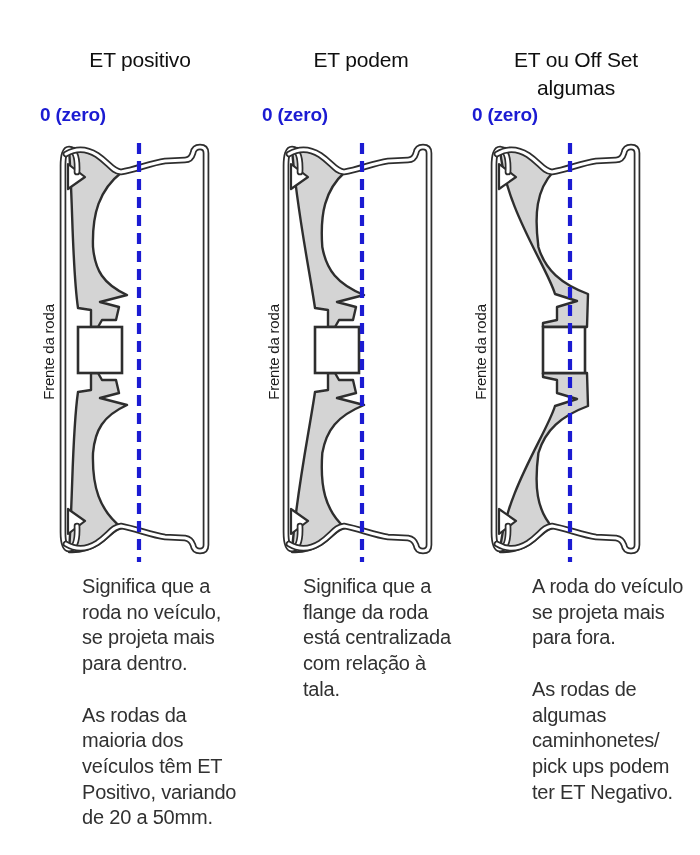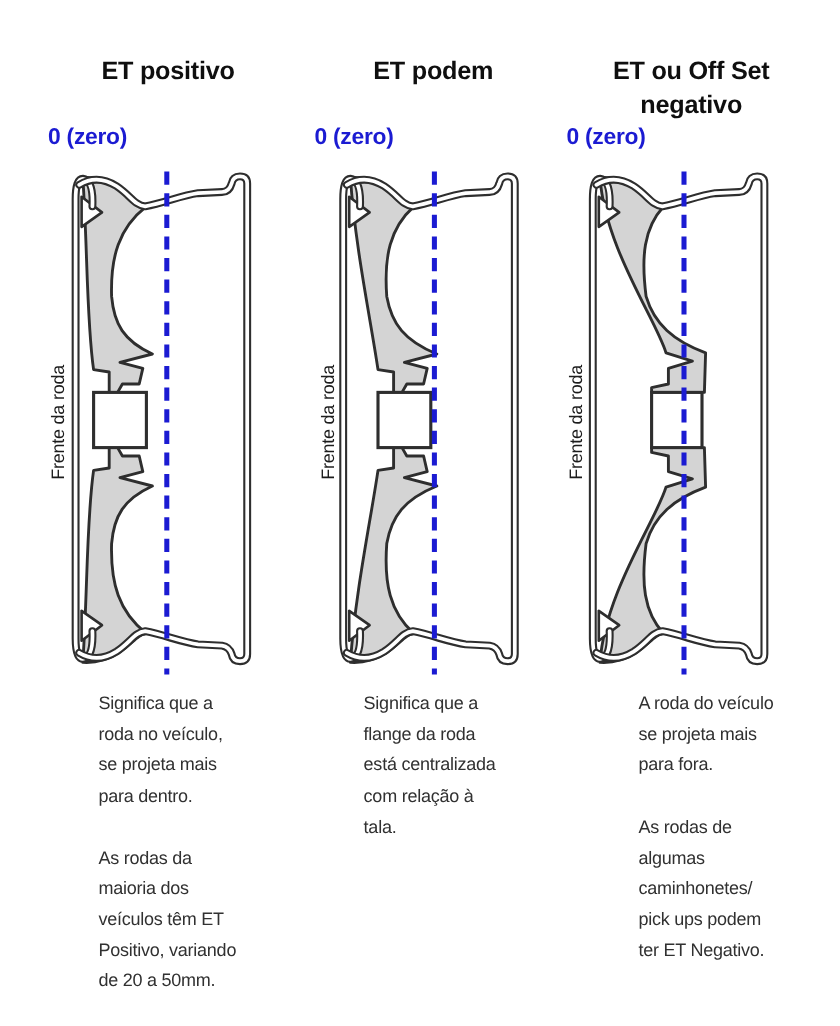--- a/index.html
+++ b/index.html
@@ -2,36 +2,36 @@
 <html><head>
 <meta charset="utf-8">
 <style>
   html,body{margin:0;padding:0;background:#ffffff;}
   body{
     width:700px;height:855px;position:relative;overflow:hidden;
     font-family:"Liberation Sans","DejaVu Sans",sans-serif;
   }
   .col-title{
     position:absolute;top:46px;width:200px;text-align:center;
-    font-size:21px;line-height:28px;font-weight:700;color:#0f0f0f;
+    font-size:21px;line-height:28px;font-weight:400;color:#0f0f0f;
     letter-spacing:-0.2px;white-space:pre-line;
   }
   .zero-label{
     position:absolute;top:104px;width:200px;
     font-size:19px;font-weight:700;letter-spacing:-0.2px;
   }
   .wheel-svg{position:absolute;top:142px;width:160px;height:432px;}
   .front-label{
     position:absolute;width:120px;height:20px;text-align:center;
     font-size:15px;color:#1c1c1c;letter-spacing:-0.2px;
     transform:rotate(-90deg);white-space:nowrap;
   }
   .col-desc{
     position:absolute;top:574px;
-    font-size:15px;line-height:25.7px;color:#313131;
+    font-size:20px;line-height:25.7px;color:#313131;
     letter-spacing:-0.2px;white-space:pre-line;
   }
 </style>
 </head>
 <body>
 
 <div class="col-title" style="left:40px">ET positivo</div>
 <div class="zero-label" style="left: 40px; color: rgb(27, 27, 210);">0 (zero)</div>
 <div class="front-label" style="left:-10px;top:342px">Frente da roda</div>
 <svg class="wheel-svg" style="left:59px" viewBox="0 0 160 432">
@@ -72,21 +72,21 @@
     <path d="M 7 12 Q 22 3 38 13 C 50 21 53 29 62 30 C 78 27 92 21 106 19 L 126 18 Q 132 18 134 11 Q 135 5 141 5 Q 147 5 147 11 L 147 403 Q 147 409 141 409 Q 135 409 134 403 Q 132 397 126 396 L 106 395 C 92 393 78 387 62 384 C 53 385 50 393 38 401 Q 22 411 7 402" fill="none" stroke="#ffffff" stroke-width="3.1" stroke-linecap="round" stroke-linejoin="round"></path>
     <line x1="80" y1="1" x2="80" y2="420" stroke="#1b1bd2" stroke-width="4.2" stroke-dasharray="11 7"></line>
   </svg>
 <div class="col-desc" style="left:303px;width:185px">Significa que a
 flange da roda
 está centralizada
 com relação à
 tala.</div>
 
 <div class="col-title" style="left:476px">ET ou Off Set
-negativo</div>
+algumas</div>
 <div class="zero-label" style="left: 472px; color: rgb(27, 27, 210);">0 (zero)</div>
 <div class="front-label" style="left:422px;top:342px">Frente da roda</div>
 <svg class="wheel-svg" style="left:490px" viewBox="0 0 160 432">
     <path d="M 10 6 Q 26 5 40 14 C 52 22 55 29 63 30 C 46.4 48 44.2 72 48.4 105 C 55.2 128 71.2 142 98 152 L 97 185 L 53 185 L 53 181 L 67 178 L 67 165 L 87 159 L 65 152 C 57 125 14 64 10 6 Z" fill="#d4d4d4" stroke="#2e2e2e" stroke-width="2.4" stroke-linejoin="round"></path>
     <path d="M 10 410 Q 26 411 40 402 C 52 394 55 387 63 386 C 46.4 368 44.2 344 48.4 311 C 55.2 288 71.2 274 98 264 L 97 231 L 53 231 L 53 235 L 67 238 L 67 251 L 87 257 L 65 264 C 57 291 14 352 10 410 Z" fill="#d4d4d4" stroke="#2e2e2e" stroke-width="2.4" stroke-linejoin="round"></path>
     <rect x="53" y="185" width="42" height="46" fill="#fff" stroke="#2e2e2e" stroke-width="2.6"></rect>
     <path d="M 9 22 L 26 35 L 9 47 Z" fill="#fff" stroke="#2e2e2e" stroke-width="2.2" stroke-linejoin="round"></path>
     <path d="M 9 392 L 26 379 L 9 367 Z" fill="#fff" stroke="#2e2e2e" stroke-width="2.2" stroke-linejoin="round"></path>
     <path d="M 18 30 Q 19 8 10 7 Q 4 7 4 24 L 4 390 Q 4 407 10 407 Q 19 406 18 384" fill="none" stroke="#2e2e2e" stroke-width="6.6" stroke-linecap="round" stroke-linejoin="round"></path>
     <path d="M 18 30 Q 19 8 10 7 Q 4 7 4 24 L 4 390 Q 4 407 10 407 Q 19 406 18 384" fill="none" stroke="#ffffff" stroke-width="3.1" stroke-linecap="round" stroke-linejoin="round"></path>

